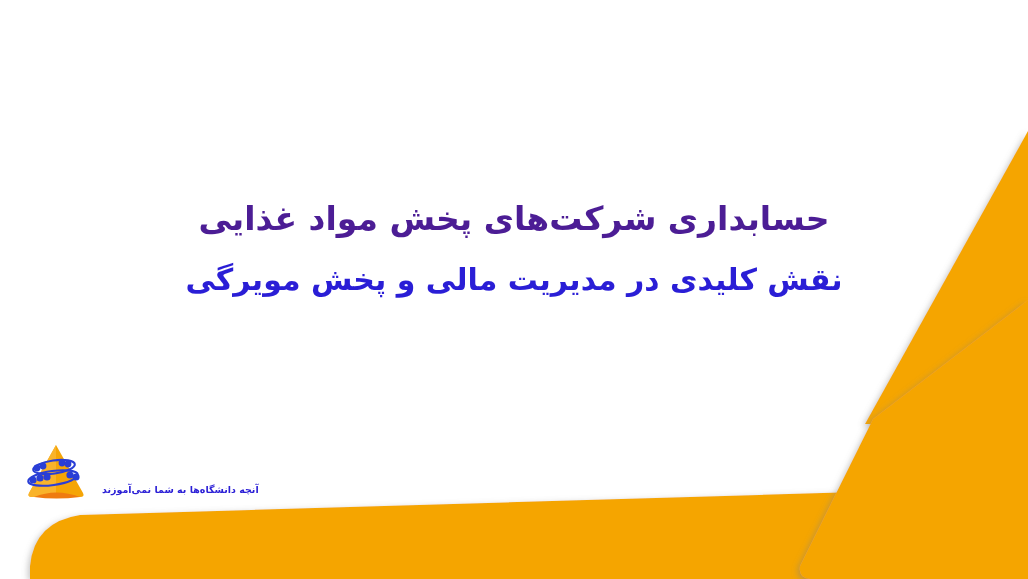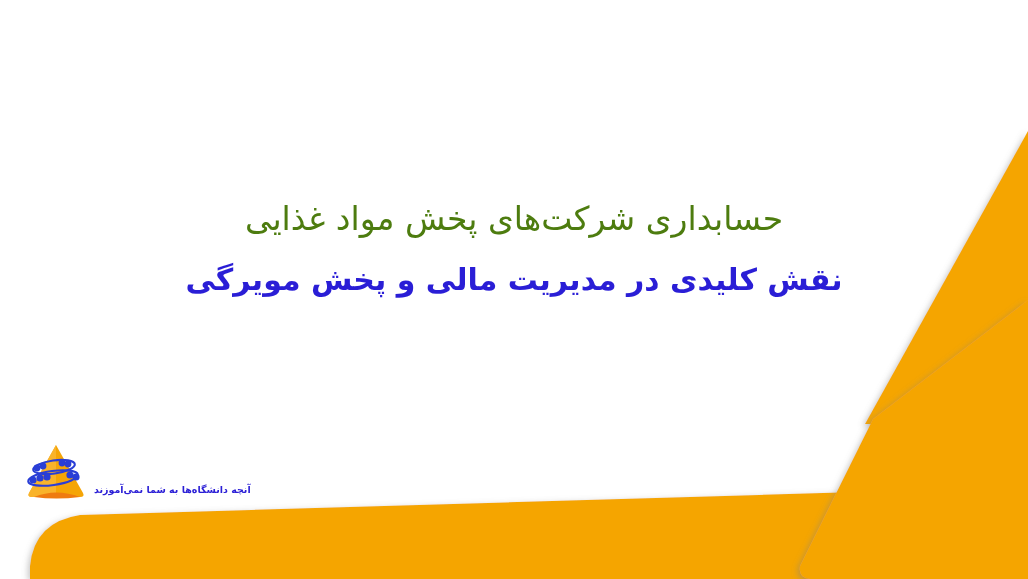--- a/index.html
+++ b/index.html
@@ -37,22 +37,22 @@
     top: 196px;
     text-align: center;
     padding: 0 90px;
     box-sizing: border-box;
   }
 
   .slide-title {
     margin: 0;
     font-size: 33px;
     line-height: 1.38;
-    font-weight: normal;
-    color: #4d7c0f;
+    font-weight: bold;
+    color: #4c1d95;
     letter-spacing: 0;
     direction: rtl;
     unicode-bidi: isolate;
   }
 
   .slide-subtitle {
     margin: 17px 0 0 0;
     font-size: 30px;
     line-height: 1.4;
     font-weight: bold;
@@ -62,21 +62,21 @@
   }
 
   
   .logo {
     position: absolute;
     left: 24px;
     bottom: 76px;
     display: flex;
     flex-direction: row-reverse;
     align-items: center;
-    gap: 6px;
+    gap: 14px;
     direction: rtl;
   }
 
   .logo-mark {
     width: 64px;
     height: 62px;
     flex: 0 0 auto;
     display: block;
   }
 

